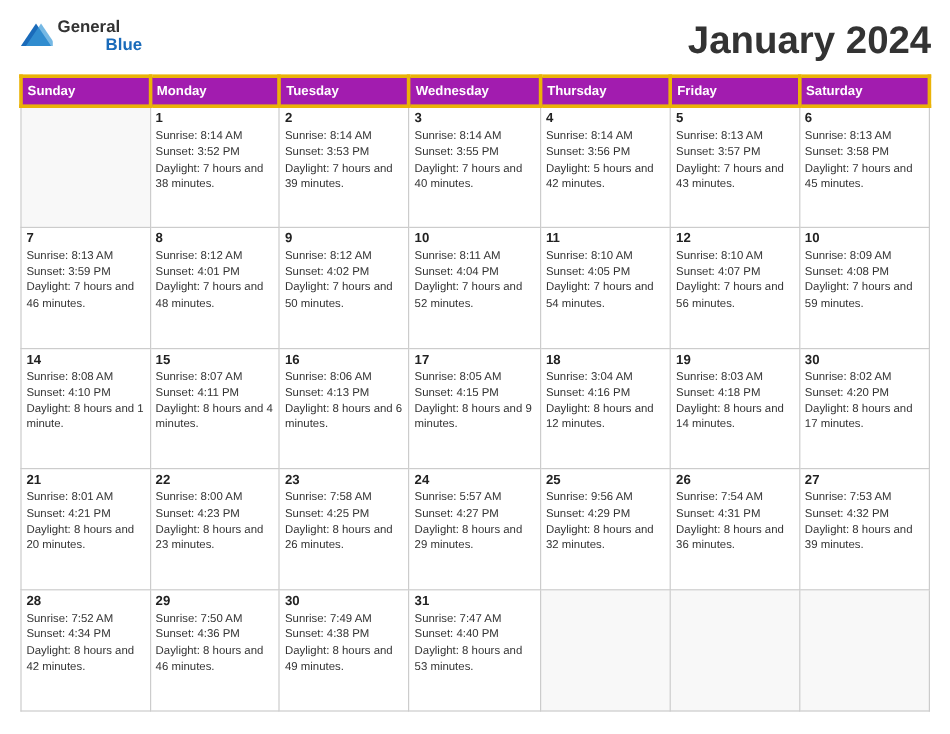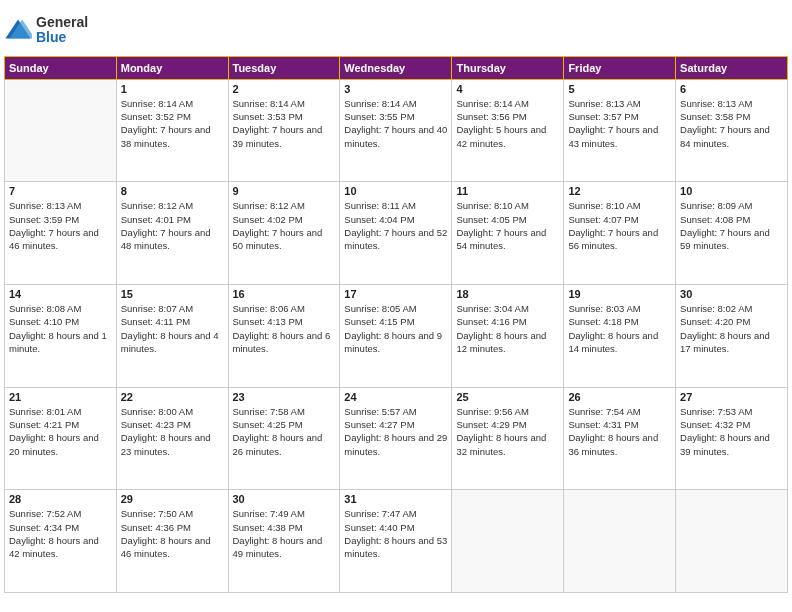--- a/index.html
+++ b/index.html
@@ -6,21 +6,21 @@
     body {
       width: 792px;
       height: 612px;
       font-family: Arial, sans-serif;
       background: #fff;
       overflow: hidden;
     }
     .page {
       width: 792px;
       height: 608px;
-      padding: 15px 4px;
+      padding: 15px 16px;
       display: flex;
       flex-direction: column;
     }
     .header {
       display: flex;
       justify-content: space-between;
       align-items: flex-start;
       margin-bottom: 10px;
     }
     .logo {
@@ -35,20 +35,21 @@
     }
     .logo-general {
       font-size: 14px;
       font-weight: bold;
       color: #333;
     }
     .logo-blue {
       font-size: 14px;
       font-weight: bold;
       color: #1a6bba;
+      margin-left: 40px;
     }
     .logo-icon {
       width: 28px;
       height: 28px;
     }
     .title-block {
       text-align: right;
     }
     .month-title {
       font-size: 32px;
@@ -59,26 +60,26 @@
       font-size: 14px;
       color: #555;
     }
     .calendar-table {
       width: 100%;
       border-collapse: collapse;
       flex: 1;
       font-size: 10px;
     }
     .calendar-table th {
-      background-color: #701a75;
+      background-color: #a21caf;
       color: #fff;
       padding: 5px 4px;
       text-align: left;
       font-size: 11px;
-      border: 1px solid #eab308;
+      border: 3px solid #eab308;
     }
     .calendar-table td {
       border: 1px solid #ccc;
       padding: 3px 4px;
       vertical-align: top;
       height: 85px;
       width: 113px;
       background: #fff;
     }
     .calendar-table td.empty {
@@ -105,20 +106,21 @@
       <svg class="logo-icon" viewBox="0 0 40 40">
         <polygon points="20,5 38,32 2,32" fill="#1a6bba"></polygon>
         <polygon points="26,5 44,32 8,32" fill="#3a9ad9" opacity="0.7"></polygon>
       </svg>
       <div class="logo-text">
         <span class="logo-general">General</span>
         <span class="logo-blue">Blue</span>
       </div>
     </div>
     <div class="title-block">
+      <div class="month-title">January 2024</div>
     </div>
   </div>
 
   <table class="calendar-table">
     <thead>
       <tr>
         <th>Sunday</th>
         <th>Monday</th>
         <th>Tuesday</th>
         <th>Wednesday</th>
@@ -157,21 +159,21 @@
           <td>
           <div class="cell-day">5</div>
           <div class="cell-info">Sunrise: 8:13 AM</div>
           <div class="cell-info">Sunset: 3:57 PM</div>
           <div class="cell-info">Daylight: 7 hours and 43 minutes.</div>
         </td>
           <td>
           <div class="cell-day">6</div>
           <div class="cell-info">Sunrise: 8:13 AM</div>
           <div class="cell-info">Sunset: 3:58 PM</div>
-          <div class="cell-info">Daylight: 7 hours and 84 minutes.</div>
+          <div class="cell-info">Daylight: 7 hours and 45 minutes.</div>
         </td>
         </tr>
         <tr>
           <td>
           <div class="cell-day">7</div>
           <div class="cell-info">Sunrise: 8:13 AM</div>
           <div class="cell-info">Sunset: 3:59 PM</div>
           <div class="cell-info">Daylight: 7 hours and 46 minutes.</div>
         </td>
           <td>

